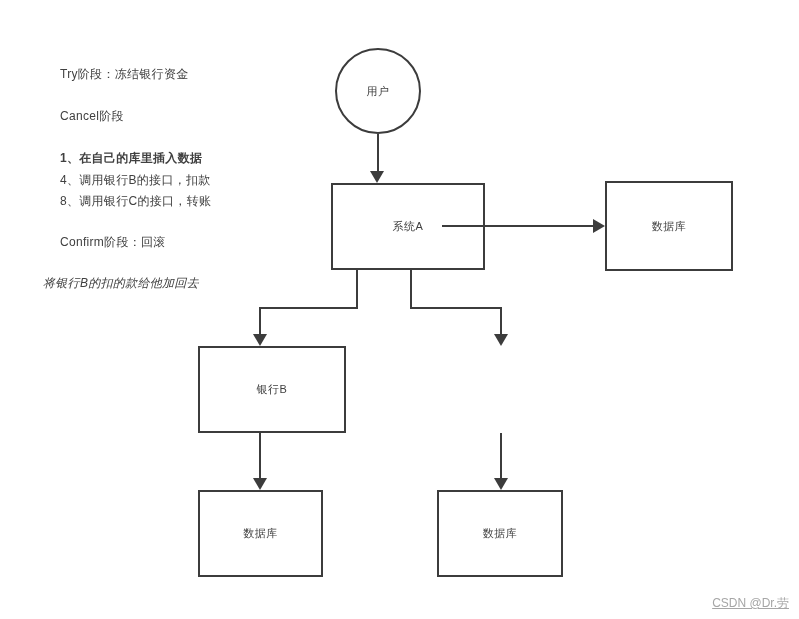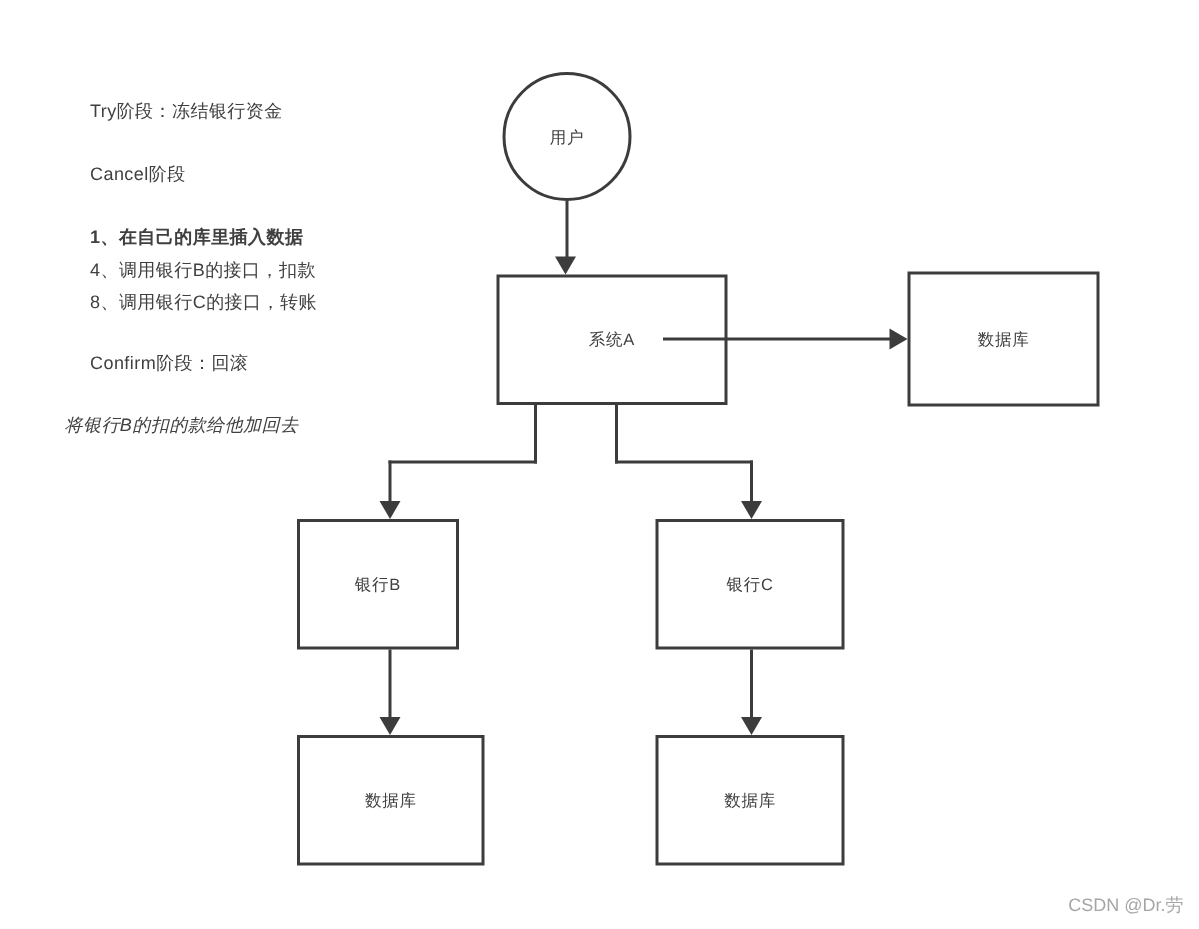--- a/index.html
+++ b/index.html
@@ -44,21 +44,21 @@
     background:var(--background);
     display:flex;align-items:center;justify-content:center;
     font-size:11px;
     letter-spacing:.5px;
     color:var(--text);
   }
   .circle{border-radius:50%;}
   .node-user   {left:335px;top:48px; width:86px; height:86px;}
   .node-systema{left:315px;top:183px;width:154px;height:87px;margin-left:16px;}
   .node-dbmain {left:605px;top:181px;width:128px;height:90px;}
-  .node-bankb  {left:198px;top:346px;width:108px;height:87px;align-items:center;}
+  .node-bankb  {left:198px;top:346px;width:148px;height:87px;align-items:center;}
   .node-bankc  {left:437px;top:346px;width:126px;height:87px;}
   .node-dbb    {left:198px;top:490px;width:125px;height:87px;}
   .node-dbc    {left:437px;top:490px;width:126px;height:87px;}
   
   .seg{position:absolute;background:var(--line);}
   .v{width:2px;}
   .h{height:2px;}
   
   .ah{position:absolute;width:0;height:0;}
   .ah.down{
@@ -92,20 +92,21 @@
   .c5-a{left:253px;top:478px;}
   
   .c6-v{left:500px;top:433px;height:46px;}
   .c6-a{left:494px;top:478px;}
   
   .watermark{
     position:absolute;
     right:10px;bottom:7px;
     font-size:12px;
     color:var(--watermark);
+    text-decoration:underline;
   }
 </style>
 </head>
 <body>
 
 <div class="canvas">
 
   <div>
     <div class="note n1">Try阶段：冻结银行资金</div>
     <div class="note n2">Cancel阶段</div>
@@ -125,23 +126,20 @@
   </div>
 
   <div class="node node-dbmain">
     <span>数据库</span>
   </div>
 
   <div class="node node-bankb">
     <span>银行B</span>
   </div>
 
-  <div class="node node-bankc">
-    <span>银行C</span>
-  </div>
 
   <div class="node node-dbb">
     <span>数据库</span>
   </div>
 
   <div class="node node-dbc">
     <span>数据库</span>
   </div>
 
   <div>

